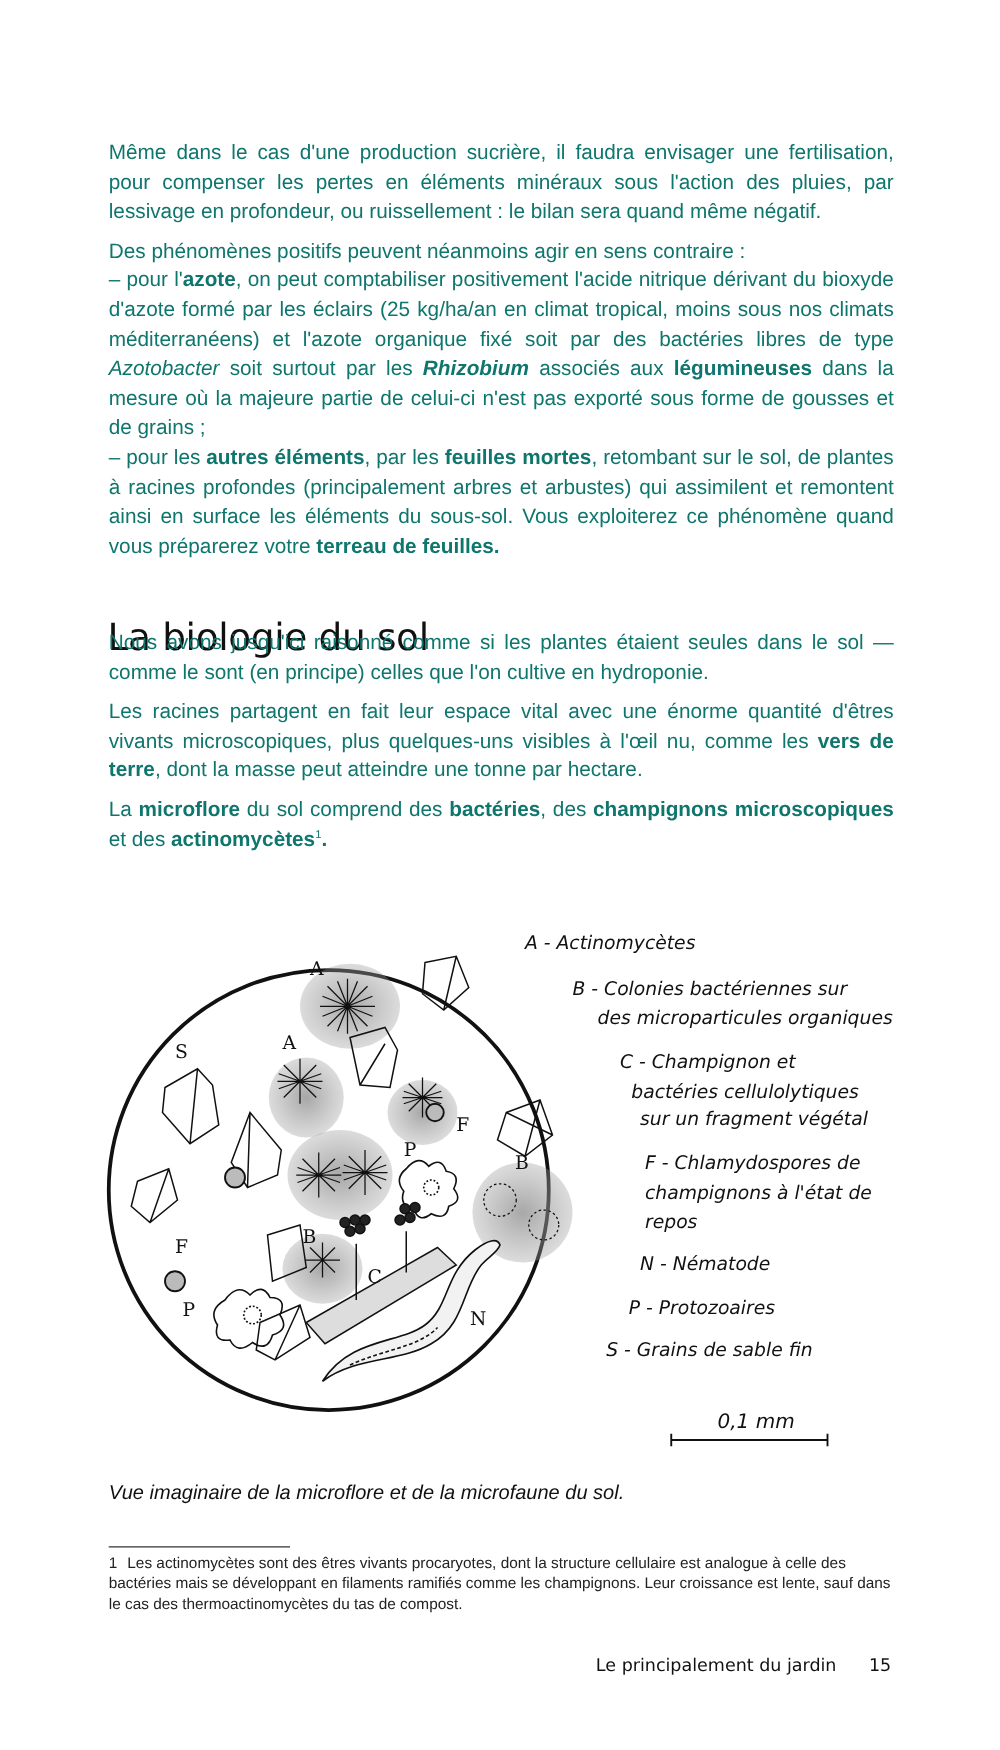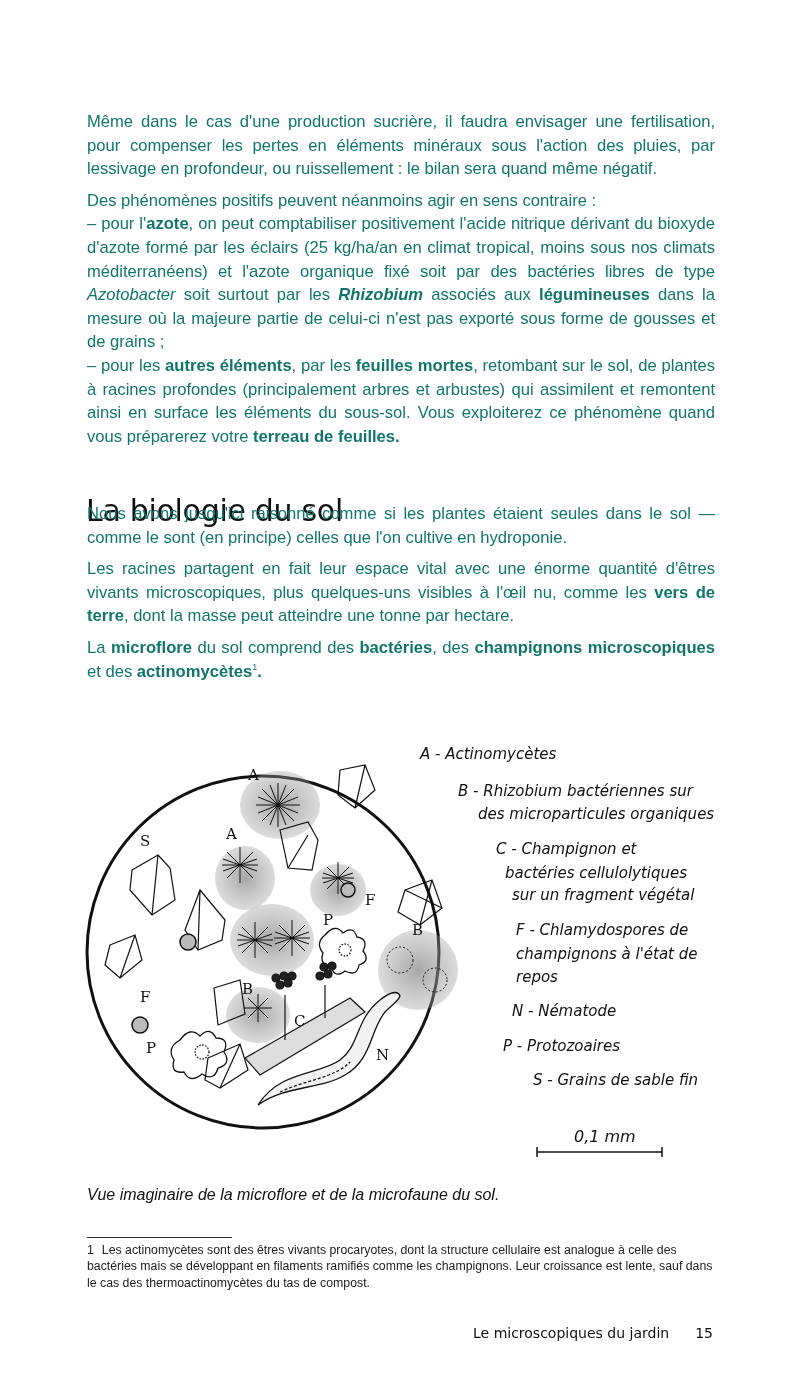--- a/index.html
+++ b/index.html
@@ -161,42 +161,42 @@
       <text x="332" y="195">B</text>
       <text x="162" y="254">B</text>
       <text x="214" y="286">C</text>
       <text x="60" y="262">F</text>
       <text x="66" y="313">P</text>
       <text x="296" y="320">N</text>
     </g>
   </svg>
 
   <div class="hand" style="left:420px; top:745px;">A - Actinomycètes</div>
-  <div class="hand" style="left:458px; top:782px;">B - Rhizobium bactériennes sur</div>
+  <div class="hand" style="left:458px; top:782px;">B - Colonies bactériennes sur</div>
   <div class="hand" style="left:478px; top:805px;">des microparticules organiques</div>
   <div class="hand" style="left:496px; top:840px;">C - Champignon et</div>
   <div class="hand" style="left:505px; top:864px;">bactéries cellulolytiques</div>
   <div class="hand" style="left:512px; top:886px;">sur un fragment végétal</div>
   <div class="hand" style="left:516px; top:921px;">F - Chlamydospores de</div>
   <div class="hand" style="left:516px; top:945px;">champignons à l'état de</div>
   <div class="hand" style="left:516px; top:968px;">repos</div>
   <div class="hand" style="left:512px; top:1002px;">N - Nématode</div>
   <div class="hand" style="left:503px; top:1037px;">P - Protozoaires</div>
-  <div class="hand" style="left:485px; top:1071px;margin-left:48px;">S - Grains de sable fin</div>
+  <div class="hand" style="left:485px; top:1071px;">S - Grains de sable fin</div>
 
   <div class="hand" style="left:574px; top:1127px; font-size:16px;">0,1 mm</div>
   <svg style="position:absolute; left:535px; top:1146px;" width="130" height="12">
     <line x1="2" y1="6" x2="127" y2="6" stroke="#111" stroke-width="1.5"></line>
     <line x1="2" y1="1" x2="2" y2="11" stroke="#111" stroke-width="1.5"></line>
     <line x1="127" y1="1" x2="127" y2="11" stroke="#111" stroke-width="1.5"></line>
   </svg>
 
   <div class="caption">Vue imaginaire de la microflore et de la microfaune du sol.</div>
 
   <div class="fn-rule"></div>
   <div class="footnote">
     <span class="num">1</span><span>Les actinomycètes sont des êtres vivants procaryotes, dont la structure cellulaire est analogue à celle des bactéries mais se développant en filaments ramifiés comme les champignons. Leur croissance est lente, sauf dans le cas des thermoactinomycètes du tas de compost.</span>
   </div>
 
   <div class="running-footer">
-    <span>Le microscopiques du jardin</span><span class="pg">15</span>
+    <span>Le principalement du jardin</span><span class="pg">15</span>
   </div>
 </div>
 
 </body></html>

